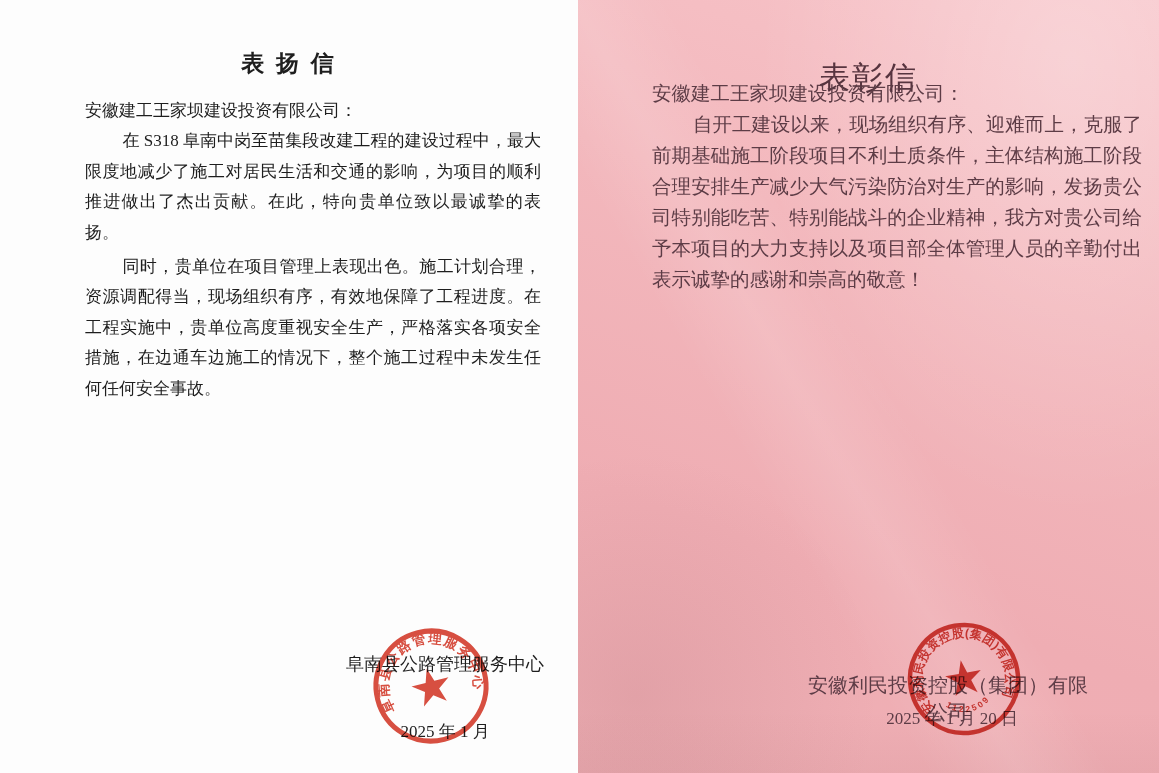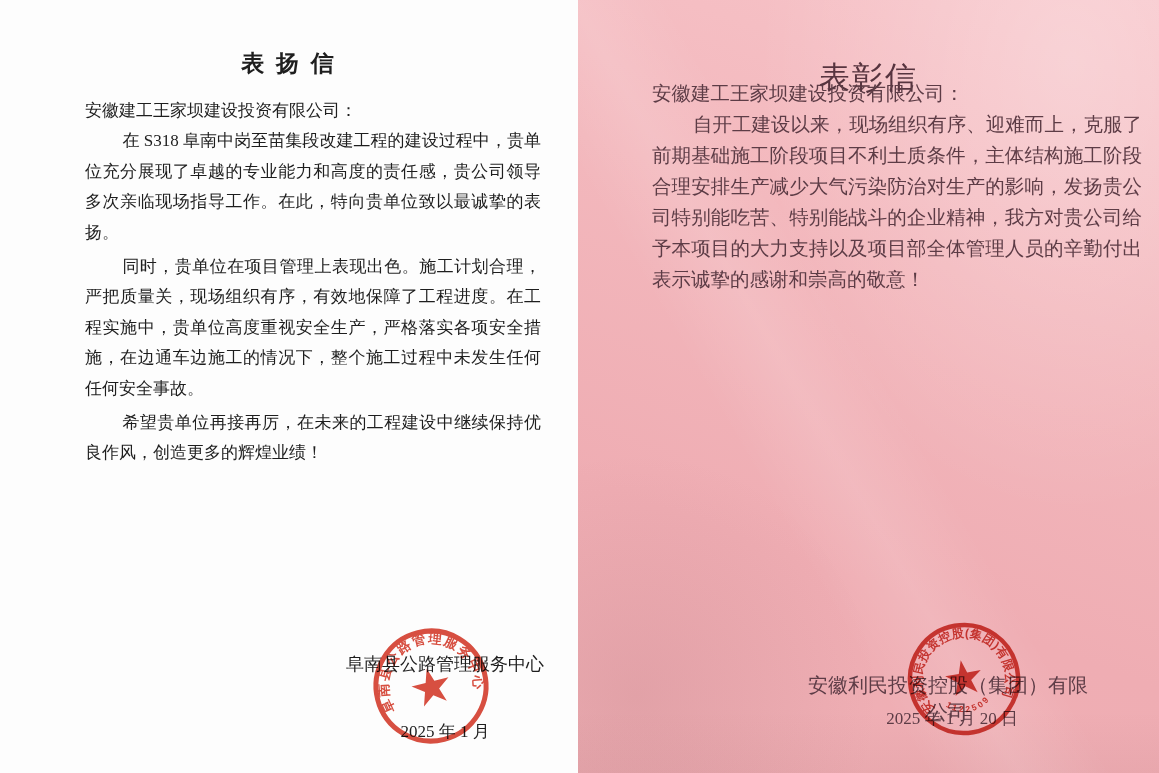--- a/index.html
+++ b/index.html
@@ -84,23 +84,22 @@
 </head>
 <body>
 
 <div class="scan">
 
   <section class="page page-left">
     <h1 class="title">表 扬 信</h1>
 
     <div class="body">
       <p class="salutation">安徽建工王家坝建设投资有限公司：</p>
-      <p>在 S318 阜南中岗至苗集段改建工程的建设过程中，贵单位充分展现了卓越的专业能力和高度的责任感，贵公司领导多次亲临现场指导工作。在此，特向贵单位致以最诚挚的表扬。</p>
-      <p>同时，贵单位在项目管理上表现出色。施工计划合理，严把质量关，现场组织有序，有效地保障了工程进度。在工程实施中，贵单位高度重视安全生产，严格落实各项安全措施，在边通车边施工的情况下，整个施工过程中未发生任何任何安全事故。</p>
-      <p>希望贵单位再接再厉，在未来的工程建设中继续保持优良作风，创造更多的辉煌业绩！</p>
+      <p>在 S318 阜南中岗至苗集段改建工程的建设过程中，最大限度地减少了施工对居民生活和交通的影响，为项目的顺利推进做出了杰出贡献。在此，特向贵单位致以最诚挚的表扬。</p>
+      <p>同时，贵单位在项目管理上表现出色。施工计划合理，资源调配得当，现场组织有序，有效地保障了工程进度。在工程实施中，贵单位高度重视安全生产，严格落实各项安全措施，在边通车边施工的情况下，整个施工过程中未发生任何任何安全事故。</p>
     </div>
 
     <div class="sig">阜南县公路管理服务中心</div>
     <div class="date">2025 年 1 月</div>
 
     <svg class="seal seal-left" viewBox="0 0 150 150">
       <g transform="rotate(-14 75 75)" fill="#d2301f" stroke="none">
         <circle cx="75" cy="75" r="55" fill="none" stroke="#d2301f" stroke-width="5"></circle>
         <path id="arcL" d="M 37.03 95.19 A 43 43 0 1 1 112.97 95.19" fill="none"></path>
         <text font-size="13.5" letter-spacing="1.5" fill="#d2301f" text-anchor="middle">

